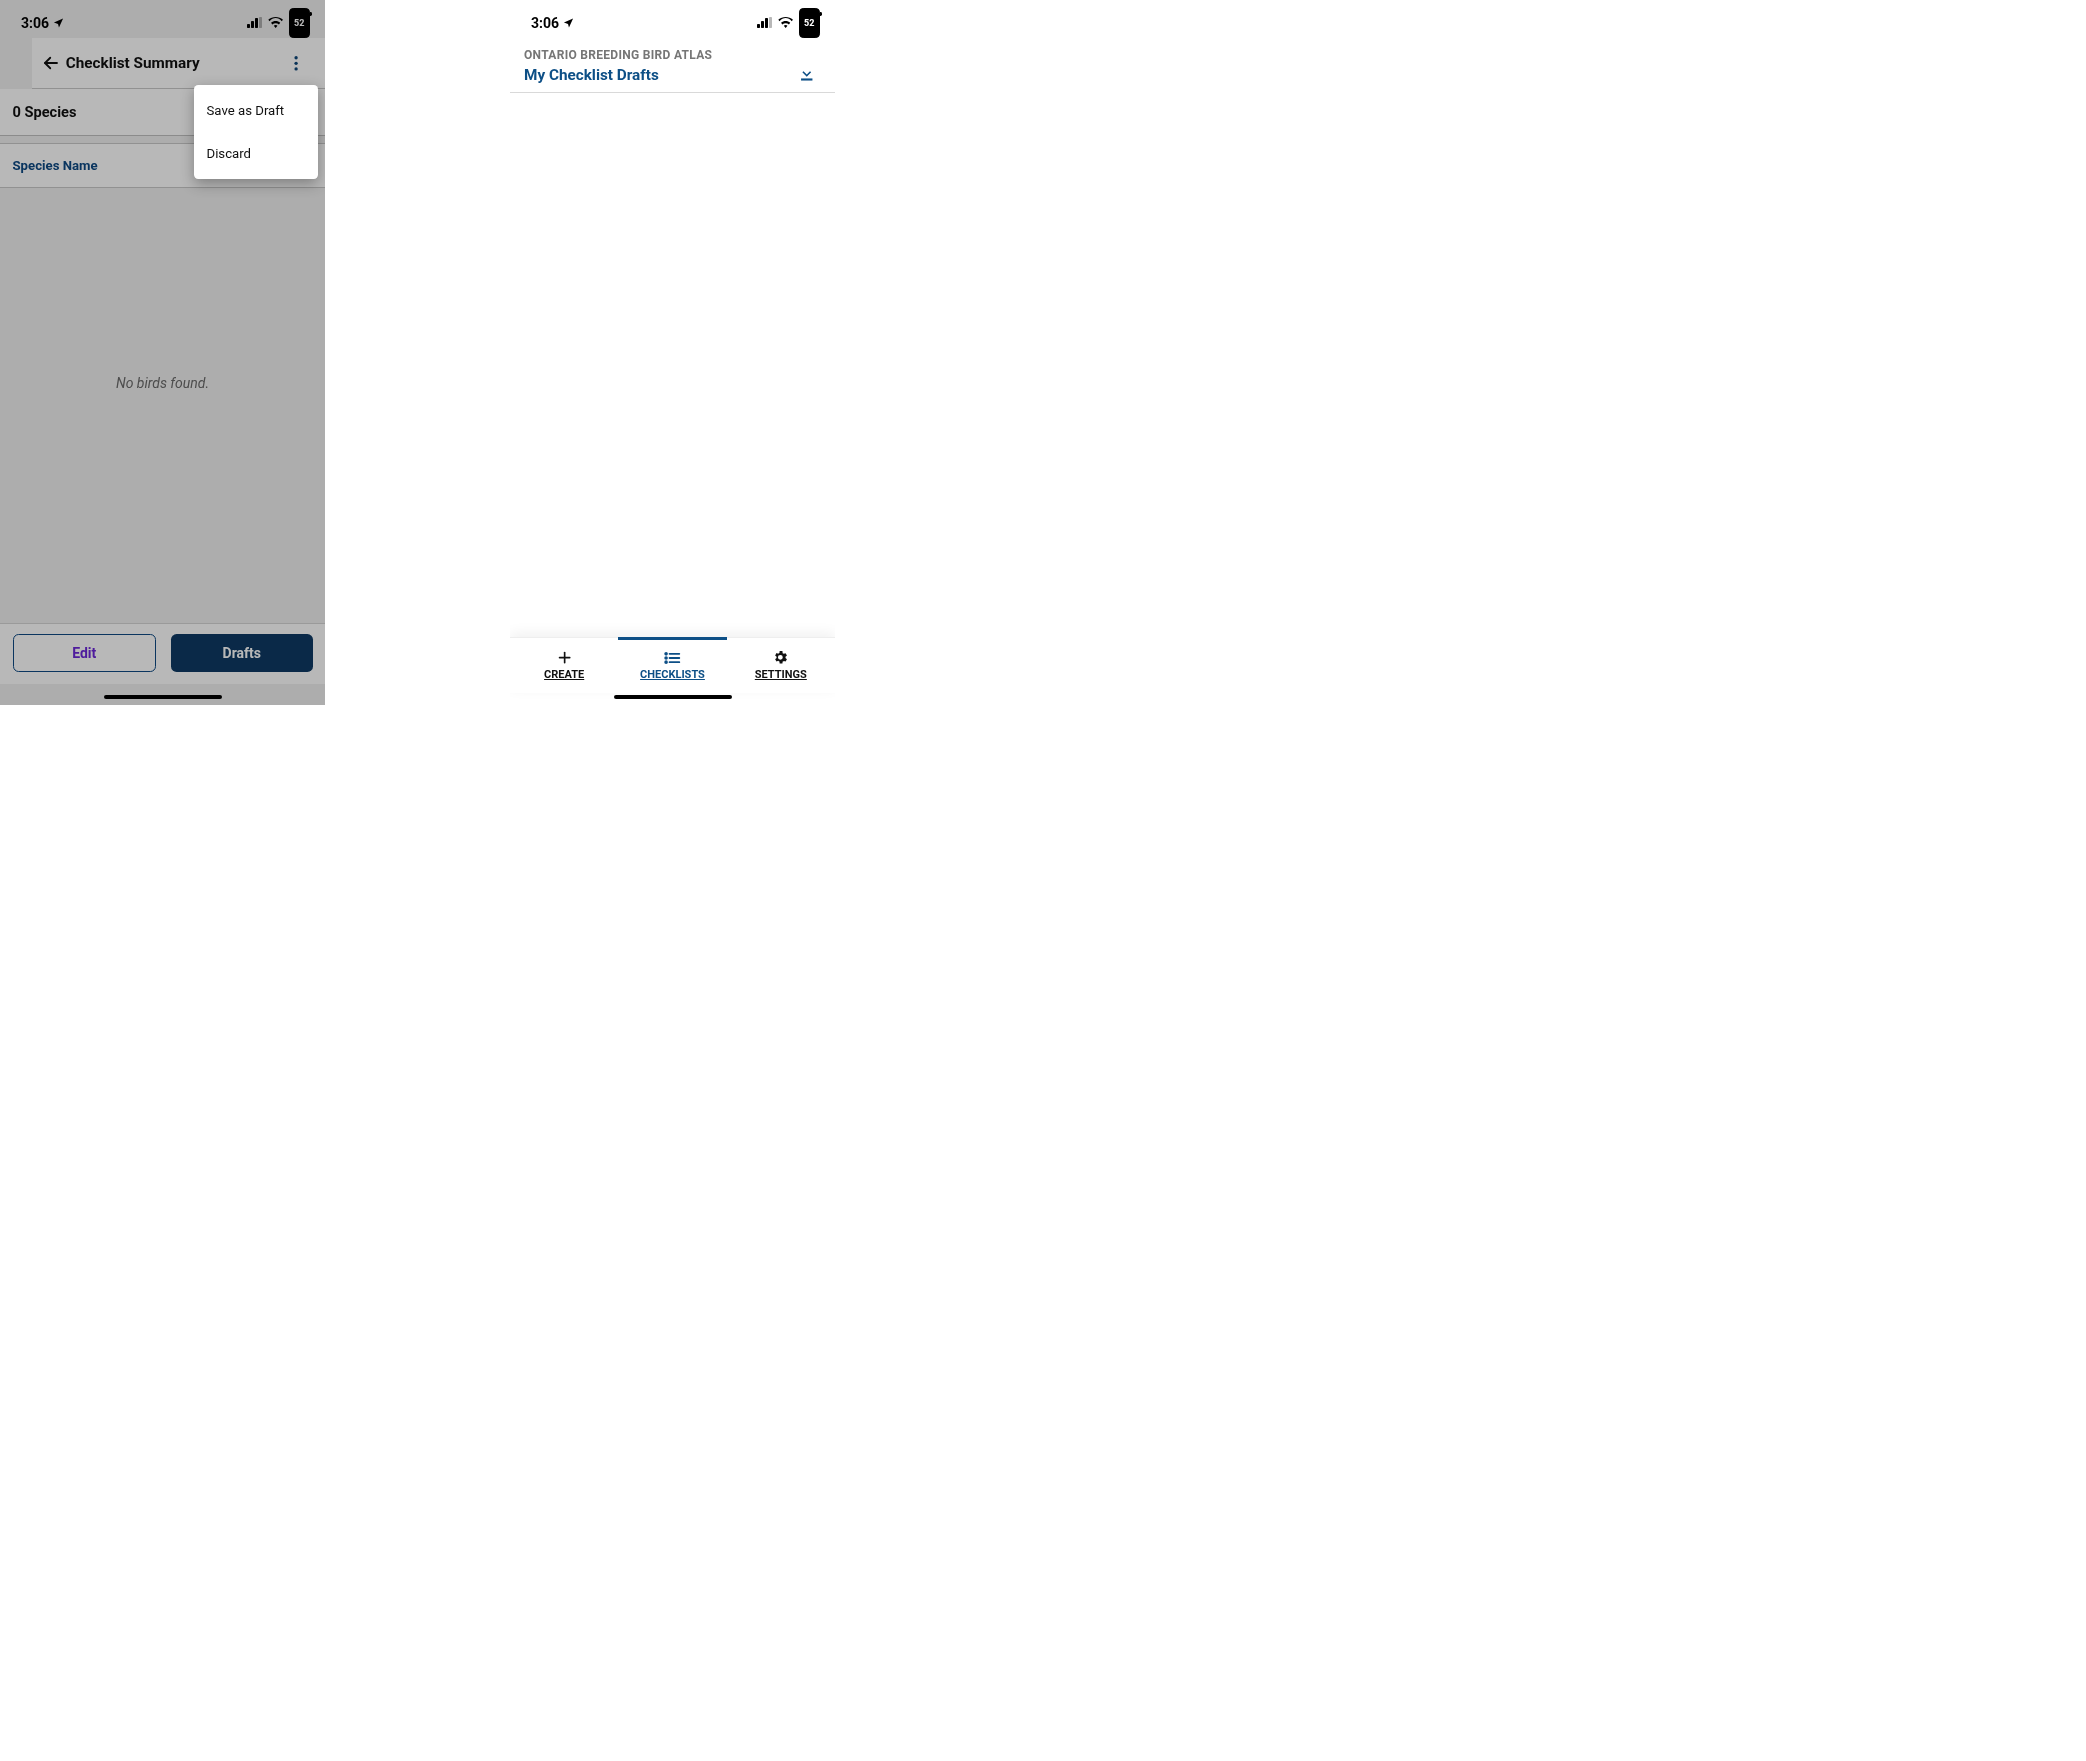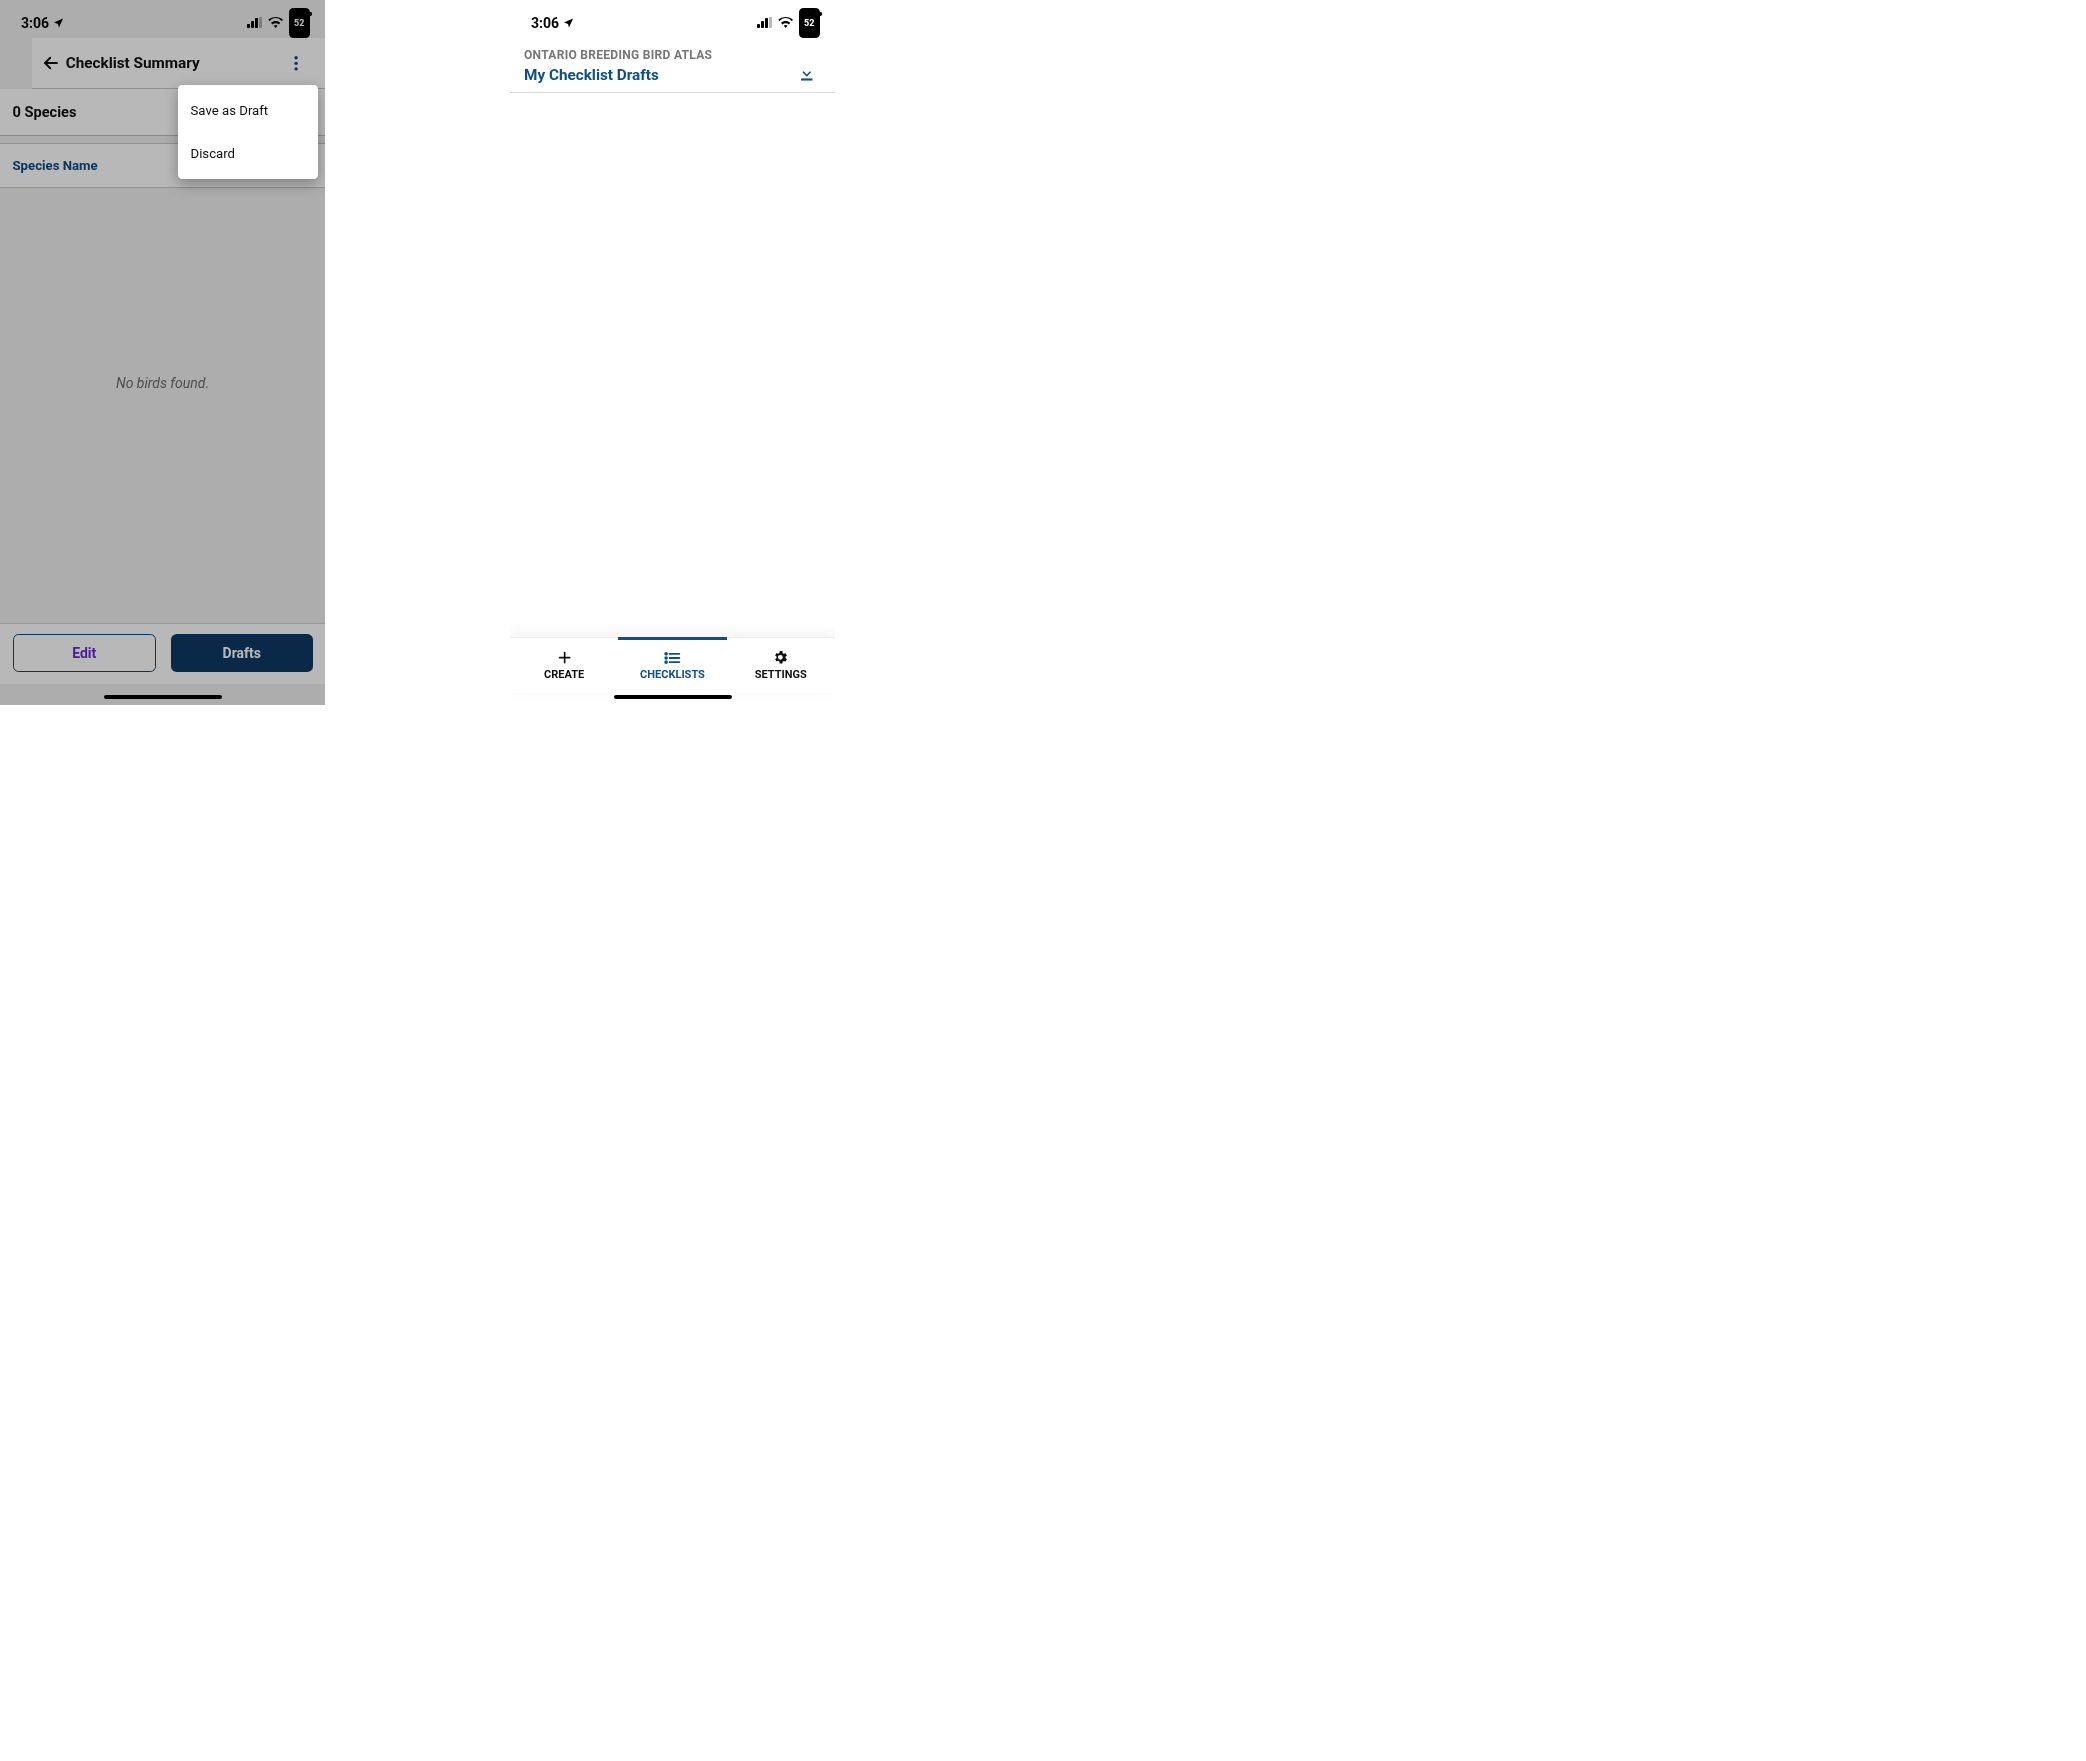--- a/index.html
+++ b/index.html
@@ -141,21 +141,21 @@
     transform: translateX(-50%);
     width: 118px; height: 4.2px;
     background:#000; border-radius: 2.8px;
   }
 
   
   .popup {
     position:absolute;
     top: 85px;
     right: 7px;
-    width: 140px;
+    width: 124px;
     background:#fff;
     border-radius: 4.2px;
     box-shadow: 0 4.2px 14px rgba(0,0,0,0.3);
     z-index: 10;
     padding: 4.2px 0;
   }
   .popup-item {
     padding: 14px 12.5px;
     font-size: 13.2px;
     color:#111;
@@ -216,20 +216,21 @@
     flex:1;
     display:flex;
     flex-direction:column;
     align-items:center;
     justify-content:center;
     gap: 1.4px;
     font-size: 11px;
     font-weight: 700;
     color:#111;
     position:relative;
+    text-decoration:underline;
   }
   .nav-item.active { color:#0d4f86;}
   .nav-item.active::before{
     content:"";
     position:absolute; top:-0.7px; left:0; right:0;
     height:3.5px; background:#0d4f86;
   }
   .nav-icon { font-size: 15.3px; height:18px; display:flex; align-items:center;}
 
   svg { display:block; }

